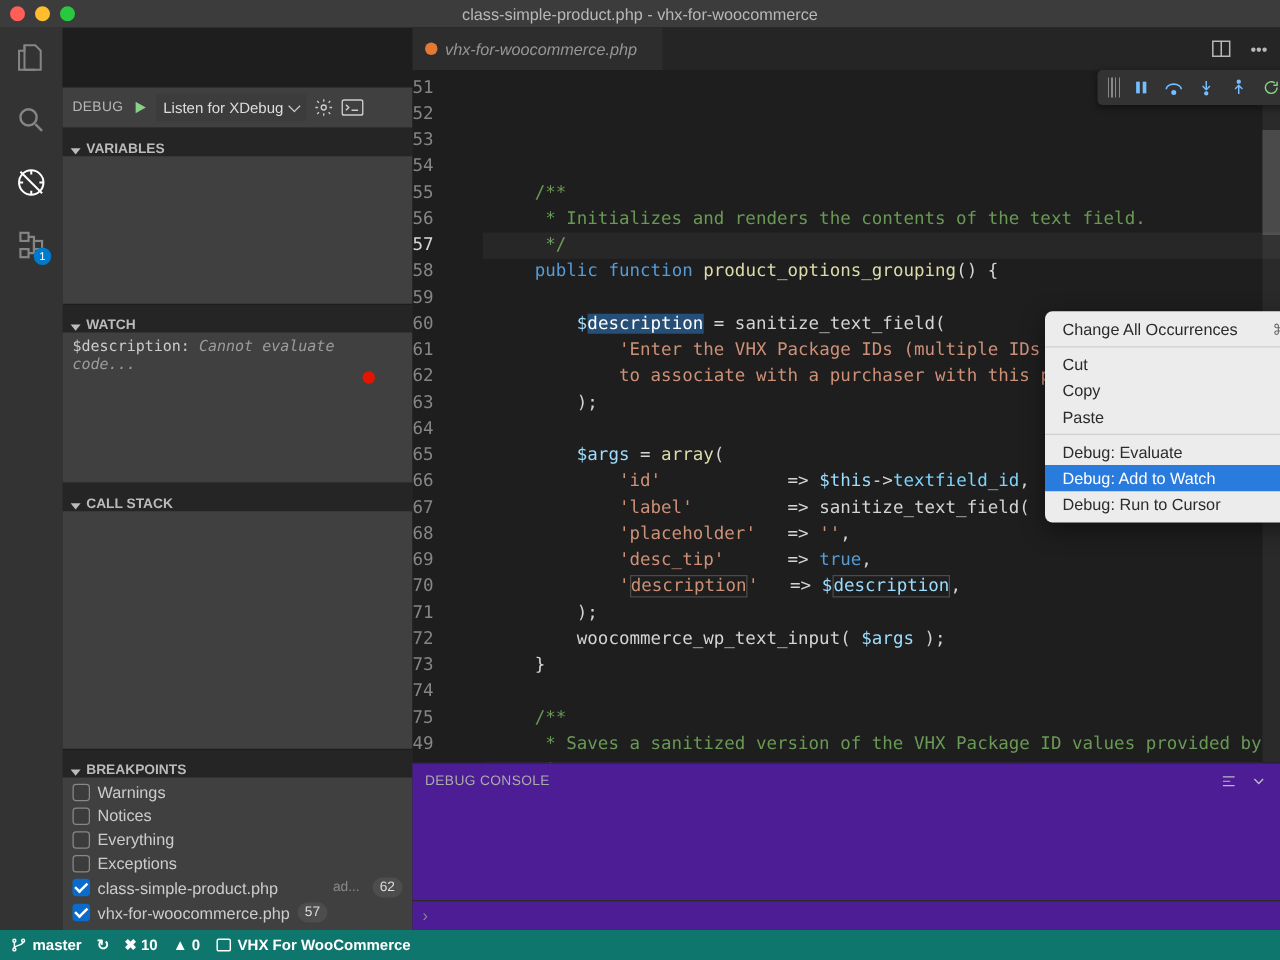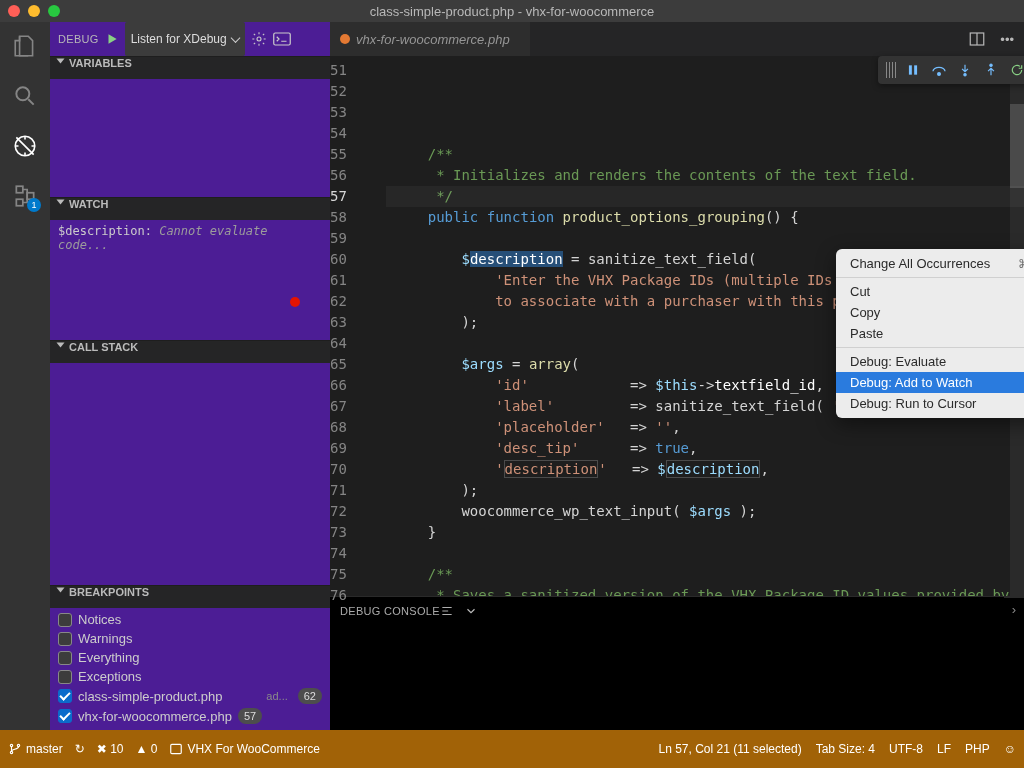--- a/index.html
+++ b/index.html
@@ -9,29 +9,29 @@
   .traffic { display: flex; gap: 8px; }
   .traffic span { width: 12px; height: 12px; border-radius: 50%; }
   .tl-close { background: #ff5f57; } .tl-min { background: #febc2e; } .tl-max { background: #28c840; }
   .titlebar-title { position: absolute; left: 0; right: 0; text-align: center; font-size: 13px; color: #b8b8b8; pointer-events: none; }
   .main { flex: 1; display: flex; min-height: 0; }
   .activitybar { width: 50px; background: #333333; display: flex; flex-direction: column; align-items: center; padding-top: 10px; gap: 22px; }
   .activitybar .aicon { width: 28px; height: 28px; display: flex; align-items: center; justify-content: center; color: #858585; cursor: pointer; position: relative; }
   .activitybar .aicon svg { width: 26px; height: 26px; }
   .activitybar .aicon.active { color: #ffffff; }
   .badge { position:absolute; bottom:-2px; right:-2px; background:#007acc; color:#fff; border-radius:8px; font-size:9px; min-width:14px; height:14px; line-height:14px; text-align:center; }
-  .sidebar { width: 280px; background: #4c1d95; display: flex; flex-direction: column; border-right: 0; }
+  .sidebar { width: 280px; background: #404040; display: flex; flex-direction: column; border-right: 0; margin-top: 48px; }
   .debug-toolbar { height: 34px; display: flex; align-items: center; gap: 6px; padding: 0 8px; }
   .debug-label { font-size: 11px; color: #b8b8b8; letter-spacing: 0.3px; }
   .play { color:#89d185; display:flex; align-items:center; }
-  .config-select { background:#3c3c3c; color:#ddd; font-size:12px; height:34px; padding:0 18px 0 6px; display:flex; align-items:center; border-radius:2px; position:relative; cursor:pointer; white-space:nowrap; }
+  .config-select { background:#3c3c3c; color:#ddd; font-size:12px; height:22px; padding:0 18px 0 6px; display:flex; align-items:center; border-radius:2px; position:relative; cursor:pointer; white-space:nowrap; }
   .config-select::after { content:""; position:absolute; right:6px; top:50%; width:6px; height:6px; border-right:1px solid #ccc; border-bottom:1px solid #ccc; transform: translateY(-65%) rotate(45deg);}
   .gear, .console-ic { color:#ccc; display:flex; align-items:center; }
   .panel { border-top:1px solid #1e1e1e; }
-  .panel-header { height: 22px; display:flex; align-items:flex-start; gap:6px; padding:0 8px; font-size:11px; font-weight:700; color:#bbb; background:#252526; cursor:pointer; }
+  .panel-header { height: 22px; display:flex; align-items:flex-end; gap:6px; padding:0 8px; font-size:11px; font-weight:700; color:#bbb; background:#252526; cursor:pointer; }
   .chev { display:inline-block; border-style:solid; border-width:4px 0 4px 5px; border-color:transparent transparent transparent #bbb; transform: rotate(90deg); }
   .panel-body { padding:4px 8px 6px 8px; font-size:12px; }
   .variables-body { min-height: 118px; }
   .watch-body { min-height: 120px; }
   .watch-body .wi { font-family: Menlo, monospace; font-size:12px; color:#ccc; }
   .watch-body .wi em { font-style: italic; color:#9c9c9c; }
   .callstack-body { min-height: 190px; }
   .bp-list { display:flex; flex-direction:column; gap:4px; }
   .bp-item { display:flex; align-items:center; gap:6px; font-size:13px; }
   .bp-item .cb { width:14px; height:14px; border:1px solid #888; border-radius:3px; background:#3c3c3c; position:relative; flex-shrink:0; }
@@ -48,36 +48,36 @@
   .tab-right-icons { margin-left:auto; display:flex; align-items:center; gap:14px; padding:0 10px; color:#b8b8b8; }
   .debug-float { position:absolute; top:34px; left:548px; height:28px; background:#333333; border-radius:4px; display:flex; align-items:center; gap:8px; padding:0 8px; z-index:5; box-shadow:0 2px 6px rgba(0,0,0,0.4);}
   .debug-float .grip { width:10px; height:16px; background:repeating-linear-gradient(90deg,#888,#888 1px,transparent 1px,transparent 3px); cursor:grab;}
   .debug-float .ic { width:18px; height:18px; display:flex; align-items:center; justify-content:center; cursor:pointer; }
   .editor-body { flex:1; position:relative; display:flex; min-height:0; }
   .gutter { width:56px; background:#1e1e1e; text-align:left; padding:4px 10px 0 0; font-family:Menlo,monospace; font-size:14px; color:#858585; line-height:21px; }
   .gutter .cur { color:#d7d7d7;}
   .gutter .bpdot{ display:inline-block; width:10px; height:10px; border-radius:50%; background:#e51400; position:absolute; margin-left:-40px; margin-top:6px;}
   .code { flex:1; overflow:hidden; padding:4px 0 0 8px; font-family:Menlo,monospace; font-size:14px; color:#d4d4d4; line-height:21px; position:relative; white-space:pre; }
   .hlrow { position:absolute; left:0; right:0; height:21px; background:rgba(255,255,255,0.045); }
-  .c-c { color:#6a9955; } .c-k { color:#569cd6;} .c-f{color:#dcdcaa;} .c-v{color:#9cdcfe;} .c-s{color:#ce9178;} .c-b{color:#569cd6;} .c-pk{color:#ffffff;}
+  .c-c { color:#6a9955; } .c-k { color:#569cd6;} .c-f{color:#dcdcaa;} .c-v{color:#9cdcfe;} .c-s{color:#ce9178;} .c-b{color:#569cd6;} .c-pk{color:#7dd3fc;}
   .sel { background:#264f78; color:#fff; }
   .context-menu { position:absolute; left:506px; top:193px; width:222px; background:#ececec; color:#2b2b2b; border-radius:6px; box-shadow:0 6px 20px rgba(0,0,0,0.45); padding:4px 0; z-index:9; font-size:13px;}
   .menu-item{ display:flex; align-items:center; justify-content:space-between; padding:3px 14px; cursor:default;}
   .menu-item.sep-before{border-top:1px solid #d0d0d0; margin-top:3px; padding-top:6px;}
   .menu-item.hover{ background:#2a7bde; color:#fff;}
   .menu-item .sc{ font-size:12px; color:#6b6b6b;}
-  .console { height:134px; background:#000000; border-top:1px solid #2a2a2a; display:flex; flex-direction:row;}
+  .console { height:134px; background:#4c1d95; border-top:1px solid #2a2a2a; display:flex; flex-direction:column;}
   .console-head{ height:28px; display:flex; align-items:center; padding:0 10px; font-size:11px; color:#aaa; letter-spacing:0.3px;}
   .console-head .right{ margin-left:auto; display:flex; gap:10px; color:#bbb;}
   .console-input { height:24px; border-top:1px solid #2a2a2a; display:flex; align-items:center; padding:0 8px; color:#888;}
   .console-body{ flex:1; }
   .minimap { position:absolute; top:0; right:0; width:14px; height:100%; background:#1e1e1e; }
   .minimap .track{ position:absolute; right:0; top:0; bottom:0; width:14px; background:#2a2a2a;}
   .minimap .thumb{ position:absolute; right:0; top:48px; width:14px; height:84px; background:#4a4a4a;}
-  .statusbar { height:38px; background:#a16207; color:#fff; display:flex; align-items:center; font-size:12px; padding:0 8px; gap:12px;}
+  .statusbar { height:24px; background:#0f766e; color:#fff; display:flex; align-items:center; font-size:12px; padding:0 8px; gap:12px;font-weight:bold;}
   .statusbar .sb-seg{ display:flex; align-items:center; gap:4px; }
   .statusbar .sb-right{ margin-left:auto; display:flex; align-items:center; gap:14px;}
   svg { display:block; }
 </style>
 </head>
 <body>
 
 <div class="window">
   <div class="titlebar">
     <div class="traffic">
@@ -169,25 +169,25 @@
       </div>
 
       <div class="panel" style="margin-top:auto;">
         <div class="panel-header">
           <span class="chev"></span>
           <span>BREAKPOINTS</span>
         </div>
         <div class="panel-body bp-list" id="bp-list">
             <div class="bp-item">
               <span class="cb"></span>
+              <span>Warnings</span>
+            </div>
+            <div class="bp-item">
+              <span class="cb"></span>
               <span>Notices</span>
-            </div>
-            <div class="bp-item">
-              <span class="cb"></span>
-              <span>Warnings</span>
             </div>
             <div class="bp-item">
               <span class="cb"></span>
               <span>Everything</span>
             </div>
             <div class="bp-item">
               <span class="cb"></span>
               <span>Exceptions</span>
             </div>
             <div class="bp-item">
@@ -278,21 +278,21 @@
             <div>66</div>
             <div>67</div>
             <div>68</div>
             <div>69</div>
             <div>70</div>
             <div>71</div>
             <div>72</div>
             <div>73</div>
             <div>74</div>
             <div>75</div>
-            <div>76</div>
+            <div>49</div>
           </div>
         <div class="code" id="code">
           <div class="minimap">
             <div class="track"></div><div class="thumb"></div>
           </div>
         <div class="hlrow" style="top: 130px;"></div><div><div>&nbsp;</div><div>    <span class="c-c">/**</span></div><div>    <span class="c-c"> * Initializes and renders the contents of the text field.</span></div><div>    <span class="c-c"> */</span></div><div>    <span class="c-k">public</span> <span class="c-k">function</span> <span class="c-f">product_options_grouping</span>() {</div><div>&nbsp;</div><div>        <span class="c-v">$<span class="sel">description</span></span> = sanitize_text_field(</div><div>            <span class="c-s">'Enter the VHX Package IDs (multiple IDs separated by commas)</span></div><div>            <span class="c-s">to associate with a purchaser with this product.'</span></div><div>        );</div><div>&nbsp;</div><div>        <span class="c-v">$args</span> = <span class="c-f">array</span>(</div><div>            <span class="c-s">'id'</span>            =&gt; <span class="c-v">$this</span>-&gt;<span class="c-pk">textfield_id</span>,</div><div>            <span class="c-s">'label'</span>         =&gt; sanitize_text_field( <span class="c-s">'VHX Package IDs'</span> ),</div><div>            <span class="c-s">'placeholder'</span>   =&gt; <span class="c-s">''</span>,</div><div>            <span class="c-s">'desc_tip'</span>      =&gt; <span class="c-b">true</span>,</div><div>            <span class="c-s">'<span style="border:1px solid #4b4b4b;">description</span>'</span>   =&gt; <span class="c-v">$<span style="border:1px solid #4b4b4b;">description</span></span>,</div><div>        );</div><div>        woocommerce_wp_text_input( <span class="c-v">$args</span> );</div><div>    }</div><div>&nbsp;</div><div>    <span class="c-c">/**</span></div><div>    <span class="c-c"> * Saves a sanitized version of the VHX Package ID values provided by t</span></div><div>    <span class="c-c"> *</span></div></div></div>
         <div class="context-menu" id="context-menu">
             <div class="menu-item">
               <span>Change All Occurrences</span>
               <span class="sc">⌘F2</span>
@@ -357,22 +357,14 @@
     </span>
     <span class="sb-seg">↻</span>
     <span class="sb-seg">✖ 10</span>
     <span class="sb-seg">▲ 0</span>
     <span class="sb-seg">
       <svg width="14" height="14" viewBox="0 0 24 24" fill="none" stroke="#fff" stroke-width="2">
           <rect x="3" y="4" width="18" height="16" rx="2"></rect>
         </svg>
       <span>VHX For WooCommerce</span>
     </span>
-    <div class="sb-right">
-      <span>Ln 57, Col 21 (11 selected)</span>
-      <span>Tab Size: 4</span>
-      <span>UTF-8</span>
-      <span>LF</span>
-      <span>PHP</span>
-      <span>☺</span>
-    </div>
   </div>
 </div>
 
 </body></html>

